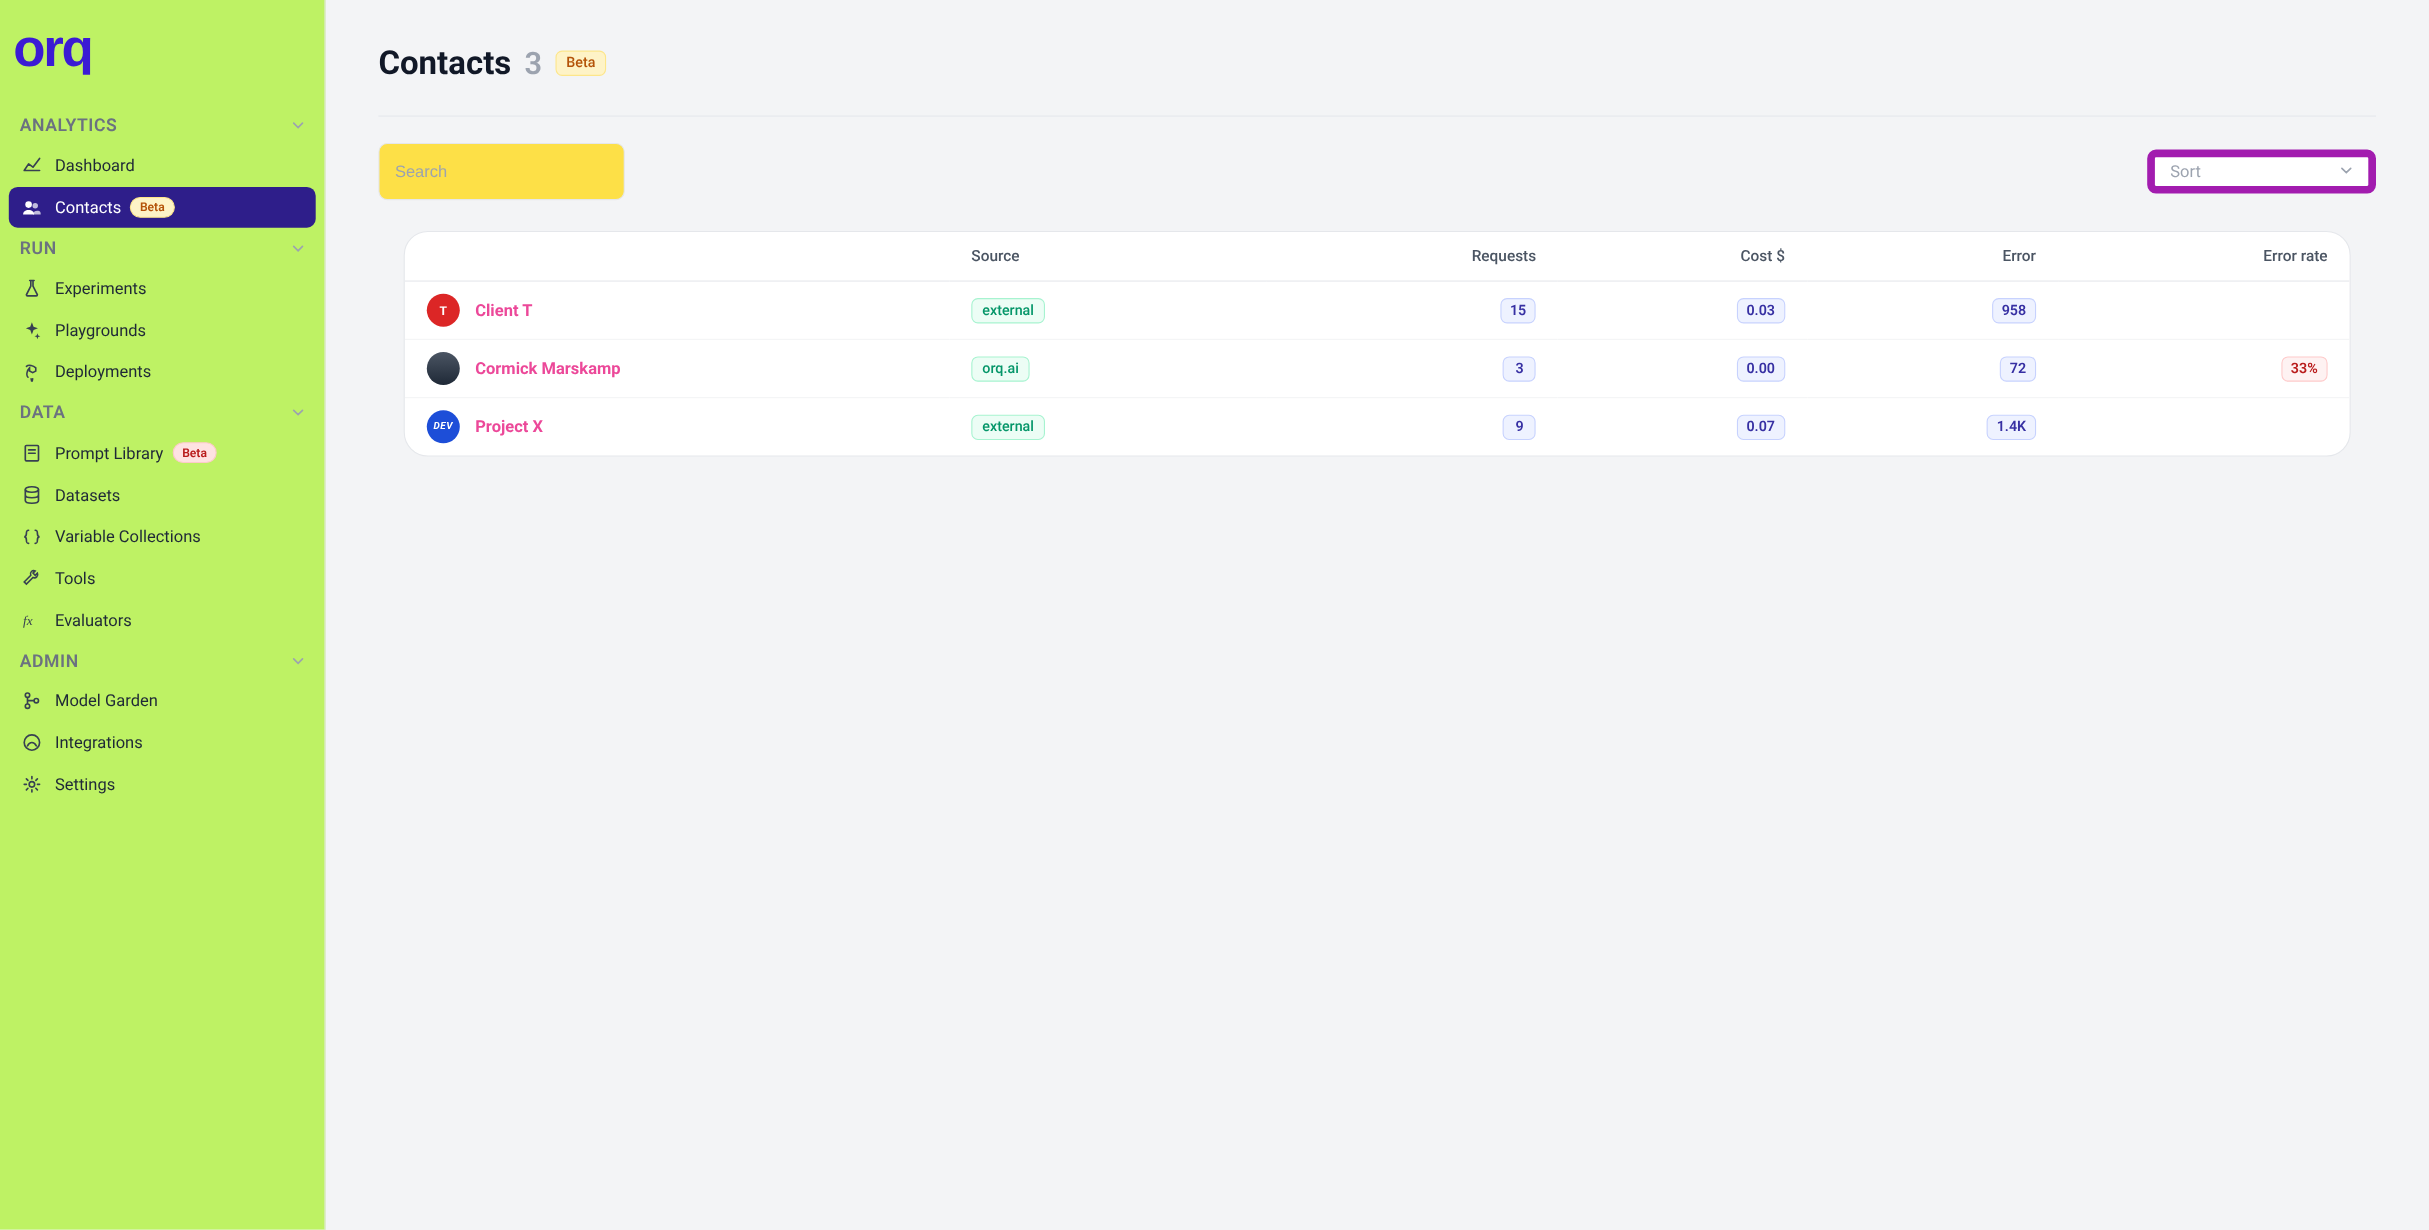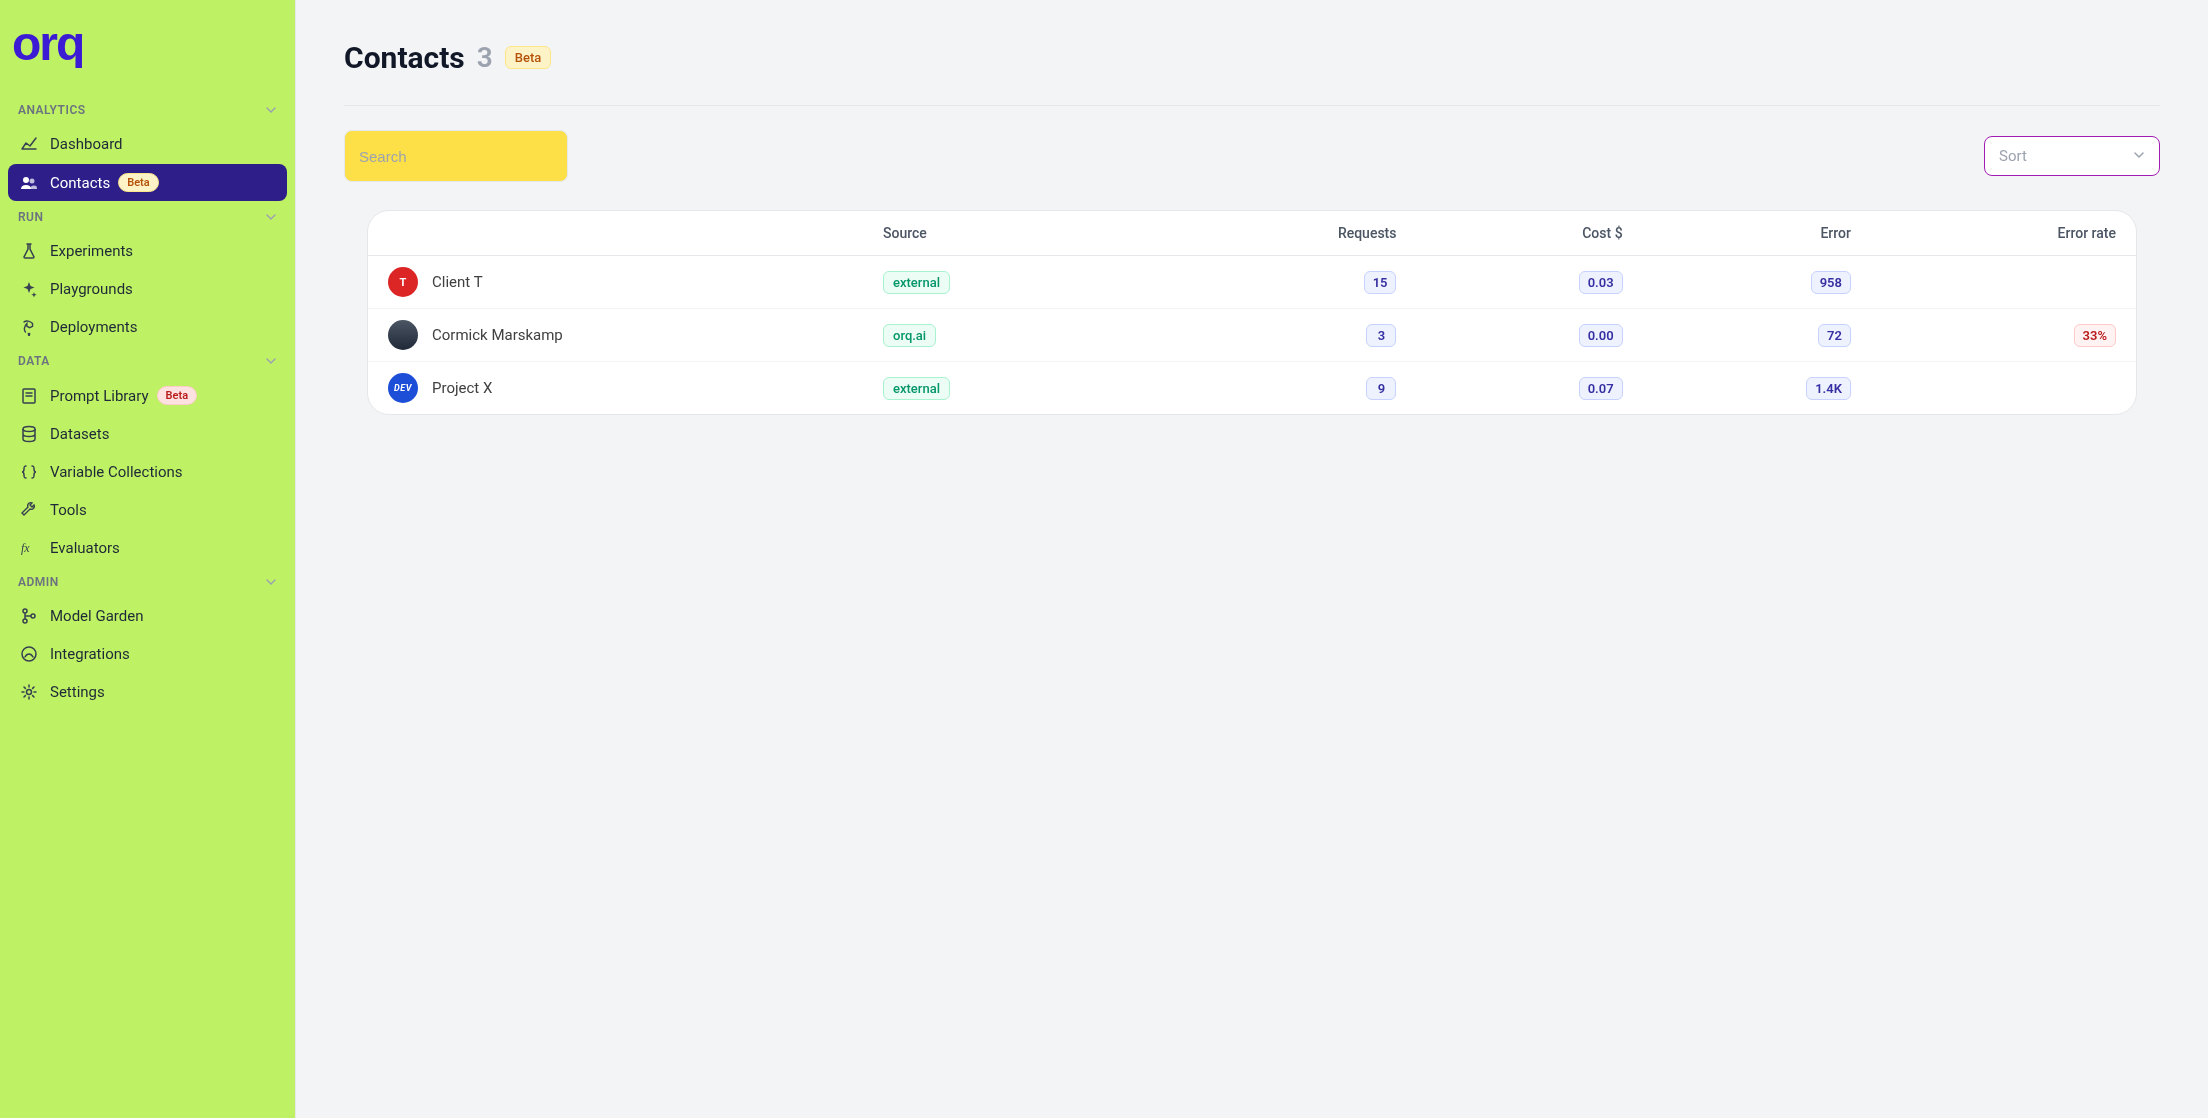--- a/index.html
+++ b/index.html
@@ -29,21 +29,21 @@
 }
 .logo {
   margin: 0 0 24px 4px;
 }
 .section-header {
   display: flex;
   align-items: center;
   justify-content: space-between;
   padding: 8px 10px;
   color: #6b7280;
-  font-size: 12px;
+  font-size: 16px;
   font-weight: 600;
   letter-spacing: 0.5px;
   cursor: pointer;
 }
 .chevron {
   width: 12px;
   height: 12px;
   display: inline-flex;
 }
 .nav-item {
@@ -135,24 +135,24 @@
   border: 1px solid #e5e7eb;
   border-radius: 8px;
   font-size: 15px;
   background: #fde047;
   color: #111827;
 }
 .search-input::placeholder {
   color: #9ca3af;
 }
 .sort-select {
-  width: 176px;
+  width: 208px;
   height: 40px;
   padding: 0 14px;
-  border: 1px solid #a21caf;
+  border: 7px solid #a21caf;
   border-radius: 8px;
   font-size: 15px;
   background: #ffffff;
   color: #9ca3af;
   display: flex;
   align-items: center;
   justify-content: space-between;
   cursor: pointer;
 }
 .table-wrapper {
@@ -211,22 +211,22 @@
   font-size: 11px;
   font-weight: 700;
   color: #ffffff;
   flex-shrink: 0;
 }
 .avatar.red { background: #dc2626; }
 .avatar.gray { background: linear-gradient(180deg,#4b5563,#1f2937); }
 .avatar.black { background: #1d4ed8; font-size: 9px; letter-spacing: 0.5px; font-style: italic; }
 .contact-name {
   font-size: 15px;
-  font-weight: 400;
-  color: #404040;
+  font-weight: 700;
+  color: #ec4899;
 }
 .source-badge {
   display: inline-block;
   background: #ecfdf5;
   color: #059669;
   border: 1px solid #a7f3d0;
   font-size: 13px;
   font-weight: 500;
   border-radius: 6px;
   padding: 3px 9px;

